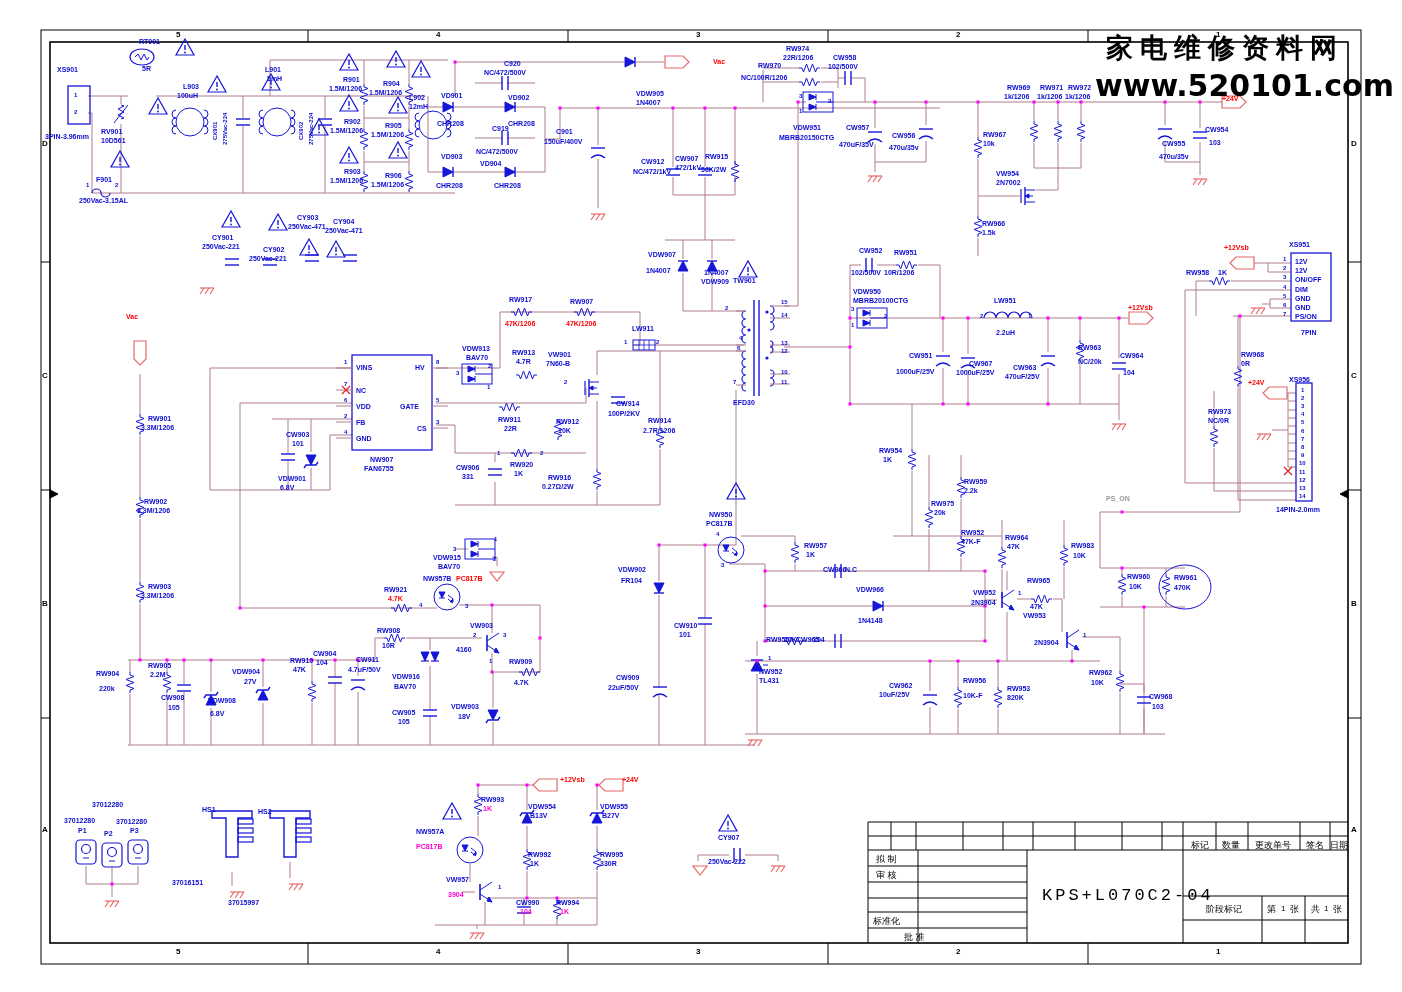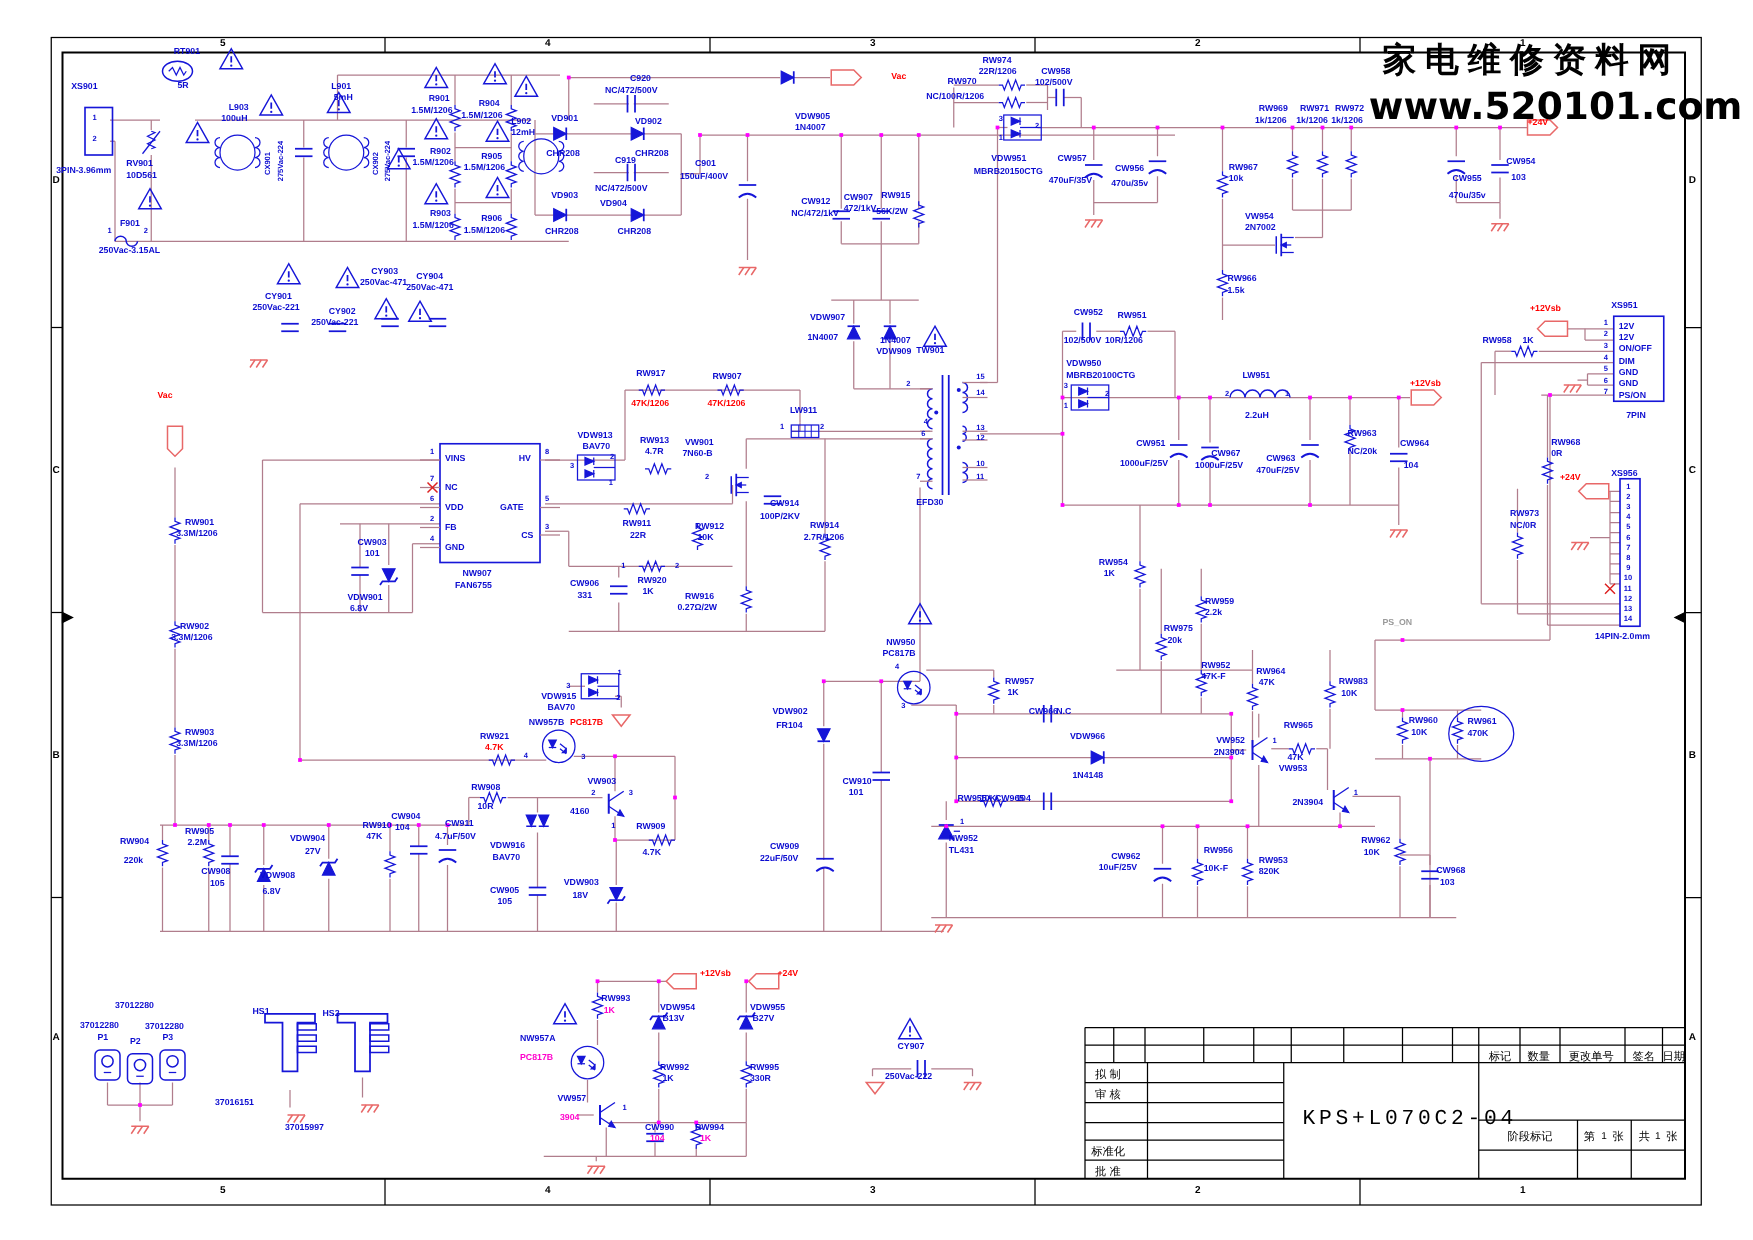--- a/index.html
+++ b/index.html
@@ -1272,21 +1272,21 @@
       <div class="lb k" style="left: 42px; top: 600px; font-size: 8px;">B</div>
       <div class="lb k" style="left: 1351px; top: 600px; font-size: 8px;">B</div>
       <div class="lb k" style="left: 42px; top: 826px; font-size: 8px;">A</div>
       <div class="lb k" style="left: 1351px; top: 826px; font-size: 8px;">A</div>
     </div>
 
   <div>
     <div class="tb" style="left:876px;top:853px">拟 制</div>
     <div class="tb" style="left:876px;top:869px">审 核</div>
     <div class="tb" style="left:873px;top:915px">标准化</div>
-    <div class="tb" style="left:876px;top:931px">批 准</div>
+    <div class="tb" style="left:904px;top:931px">批 准</div>
     <div class="tb" style="left:1191px;top:839px">标记</div>
     <div class="tb" style="left:1222px;top:839px">数量</div>
     <div class="tb" style="left:1255px;top:839px">更改单号</div>
     <div class="tb" style="left:1306px;top:839px">签名</div>
     <div class="tb" style="left:1330px;top:839px">日期</div>
     <div class="tb" style="left:1206px;top:903px">阶段标记</div>
     <div class="tb" style="left:1267px;top:903px">第</div>
     <div class="tb" style="left:1281px;top:904px;font-size:8px">1</div>
     <div class="tb" style="left:1290px;top:903px">张</div>
     <div class="tb" style="left:1311px;top:903px">共</div>

